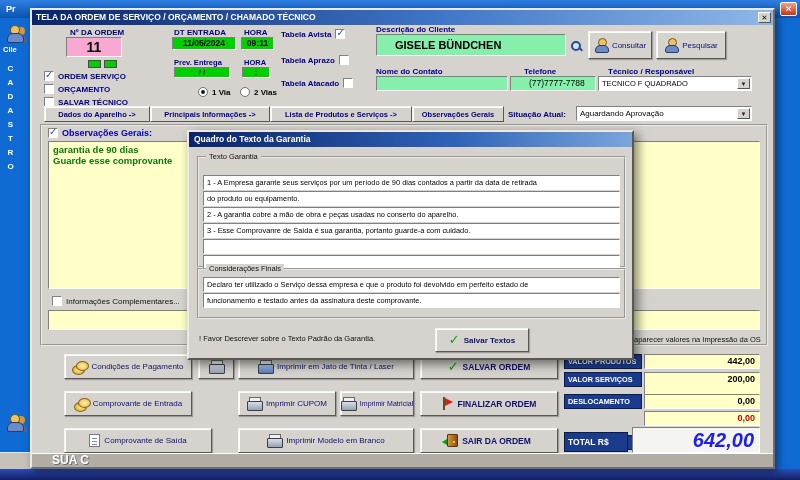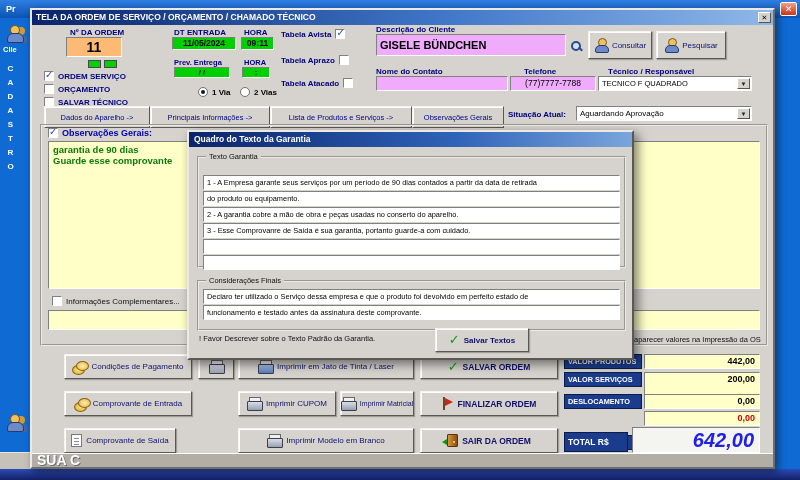--- a/index.html
+++ b/index.html
@@ -12,46 +12,46 @@
 .rail-label{color:#fff;font-size:7.5px;font-weight:bold}
 .vword{width:9px;color:#fff;font-size:8px;font-weight:bold;line-height:14px;word-break:break-all;text-align:center}
 .graystub{left:0;top:452px;width:30px;height:17px;background:#c6c2ba;border-top:1px solid #e8e6e2}
 .taskbar{left:0;top:469px;width:800px;height:11px;background:linear-gradient(#2c4cb4,#141f66)}
 
 #win{position:absolute;left:30px;top:8px;width:745px;height:461px;background:#d6d3ce;border:2px solid;border-color:#ece9e4 #6f6d68 #6f6d68 #ece9e4;box-shadow:3px 3px 8px rgba(0,0,0,.45)}
 .win-title{position:absolute;left:0;top:0;right:0;height:15px;background:linear-gradient(90deg,#0a246a,#3f76c8 55%,#8fb8e8);color:#fff;font-size:8.5px;font-weight:bold;line-height:15px;padding-left:4px;white-space:nowrap}
 .win-close{position:absolute;right:2px;top:2px;width:13px;height:11px;background:#d6d3ce;border:1px solid;border-color:#fff #555 #555 #fff;font-size:7px;line-height:9px;text-align:center;color:#000;cursor:pointer}
 .lbl{position:absolute;font-size:8px;font-weight:bold;color:#000080;white-space:nowrap}
 .lbl.sm{font-size:7.5px}
-.numfield{position:absolute;left:34px;top:27px;width:56px;height:20px;background:#fdba74;border:1px solid;border-color:#808080 #fff #fff #808080;font-size:14px;font-weight:bold;text-align:center;line-height:18px}
+.numfield{position:absolute;left:34px;top:27px;width:56px;height:20px;background:#f9a8d4;border:1px solid;border-color:#808080 #fff #fff #808080;font-size:14px;font-weight:bold;text-align:center;line-height:18px}
 .gmini{position:absolute;width:13px;height:8px;background:#00cf00;border:1px solid #4a4a4a}
 .gfield{position:absolute;background:#00cf00;border:1px solid;border-color:#808080 #fff #fff #808080;font-size:8.5px;font-weight:bold;color:#000;text-align:center;white-space:nowrap}
-.wfield{position:absolute;background:#f0abfc;border:1px solid;border-color:#808080 #fff #fff #808080;font-size:8.5px;color:#000;padding:0 3px;white-space:nowrap;overflow:hidden}
+.wfield{position:absolute;background:#86efac;border:1px solid;border-color:#808080 #fff #fff #808080;font-size:8.5px;color:#000;padding:0 18px;white-space:nowrap;overflow:hidden}
 .row{position:absolute;display:flex;align-items:center;gap:4px;white-space:nowrap}
 .cb{display:inline-block;width:10px;height:10px;background:#fff;border:1px solid;border-color:#808080 #fff #fff #808080;position:relative;flex:0 0 auto}
 .cb.on::after{content:"✓";position:absolute;left:0;top:-3px;font-size:10px;font-weight:bold;color:#2050c0}
 .cblbl{font-size:8px;font-weight:bold;color:#000080}
 .rd{display:inline-block;width:10px;height:10px;border-radius:50%;background:#fff;border:1px solid #707070;position:relative;flex:0 0 auto}
 .rd.on::after{content:"";position:absolute;left:2px;top:2px;width:4px;height:4px;border-radius:50%;background:#101828}
 .rlbl{font-size:8px;color:#000;font-weight:bold}
 .btn{position:absolute;background:#d6d3ce;border:1px solid;border-color:#f6f4f0 #5a5854 #5a5854 #f6f4f0;box-shadow:inset 1px 1px 0 #fff,1px 1px 1px rgba(0,0,0,.25);display:flex;align-items:center;justify-content:center;gap:4px;font-size:8px;color:#10106a;cursor:pointer;white-space:nowrap}
 .btn.major{font-weight:bold;font-size:8.5px}
-.tab{position:absolute;height:22px;background:#d6d3ce;border:1px solid;border-color:#f6f4f0 #5a5854 #5a5854 #f6f4f0;box-shadow:inset 1px 1px 0 #fff;display:flex;align-items:center;justify-content:center;font-size:7.5px;font-weight:normal;color:#000080;cursor:pointer;white-space:nowrap}
+.tab{position:absolute;height:16px;background:#d6d3ce;border:1px solid;border-color:#f6f4f0 #5a5854 #5a5854 #f6f4f0;box-shadow:inset 1px 1px 0 #fff;display:flex;align-items:center;justify-content:center;font-size:7.5px;font-weight:bold;color:#000080;cursor:pointer;white-space:nowrap}
 .dd{position:absolute;background:#fff;border:1px solid;border-color:#808080 #fff #fff #808080;font-size:7.5px;padding:0 16px 0 3px;color:#000;cursor:pointer;white-space:nowrap;overflow:hidden}
 .ddb{position:absolute;right:1px;top:1px;bottom:1px;width:13px;background:#d6d3ce;border:1px solid;border-color:#fff #555 #555 #fff;text-align:center}
 .ddb::after{content:"▼";font-size:6px;color:#222;line-height:11px;display:block}
 .panel{position:absolute;left:8px;top:114px;width:728px;height:222px;border:2px groove #eceae6}
 .yellow{position:absolute;background:#ffffc8;border:1px solid;border-color:#808080 #fff #fff #808080}
 .obstext{font-size:9.5px;font-weight:bold;color:#0b7a0b;padding:2px 4px;line-height:11px}
 .note{position:absolute;font-size:7.5px;color:#101010;white-space:nowrap}
 .tlabel{position:absolute;background:#1b3c8c;border:1px solid #0a1c4a;color:#fff;font-size:7.3px;font-weight:bold;line-height:13px;padding:0 3px;white-space:nowrap}
 .tval{position:absolute;background:#ffffc8;border:1px solid;border-color:#808080 #fff #fff #808080;font-size:9px;font-weight:bold;text-align:right;padding:0 4px;line-height:13px}
 .tval.red{color:#d00000}
 .grand{position:absolute;background:#f4f4f0;border:1px solid;border-color:#808080 #fff #fff #808080;font-size:20px;font-weight:bold;font-style:italic;color:#2020e8;text-align:right;padding:0 5px;line-height:24px}
-.statusbar{position:absolute;left:0;right:0;bottom:0;height:14px;background:#b2aea6;border-top:1px solid #fff;font-size:14px;font-weight:bold;color:#fff;line-height:13px;padding-left:5px;text-shadow:1px 1px 0 #6a6a6a}
+.statusbar{position:absolute;left:0;right:0;bottom:0;height:14px;background:#b2aea6;border-top:1px solid #fff;font-size:12px;font-weight:bold;color:#fff;line-height:13px;padding-left:20px;text-shadow:1px 1px 0 #6a6a6a}
 
 #modal{position:absolute;left:155px;top:120px;width:447px;height:230px;background:#d6d3ce;border:2px solid;border-color:#ece9e4 #5a5854 #5a5854 #ece9e4;box-shadow:4px 4px 10px rgba(0,0,0,.5);z-index:50}
 .modal-title{position:absolute;left:0;top:0;right:0;height:15px;background:linear-gradient(90deg,#0a246a,#2f63b8 60%,#7aa6dc);color:#fff;font-size:8.5px;font-weight:bold;line-height:15px;padding-left:5px}
 .grp{position:absolute;border:2px groove #eceae6}
 .grp-lbl{position:absolute;top:-6px;left:7px;background:#d6d3ce;padding:0 3px;font-size:7.5px;color:#101010;white-space:nowrap}
 .tline{height:15px;background:#fff;border:1px solid;border-color:#808080 #fff #fff #808080;font-size:7.4px;line-height:13px;padding:0 3px;margin:1px 4px 0 4px;overflow:hidden;white-space:nowrap}
 .hint{position:absolute;font-size:7.5px;color:#101010;white-space:nowrap}
 
 .people-ic{width:18px;height:17px;position:relative;display:inline-block}
 .people-ic::before{content:"";position:absolute;left:4px;top:0;width:8px;height:8px;border-radius:50%;background:#eec264;border:1px solid #7a5510;box-shadow:6px 1px 0 -1px #cf9c3c}
@@ -236,21 +236,21 @@
     </div>
     <div class="btn" style="left:308px;top:381px;width:74px;height:25px;font-size:7px">
       <span class="printer-ic"></span>
       <span>Imprimir Matricial</span>
     </div>
     <div class="btn major" style="left:388px;top:381px;width:138px;height:25px">
       <span class="flag-ic"></span>
       <span>FINALIZAR ORDEM</span>
     </div>
 
-    <div class="btn" style="left:32px;top:418px;width:112px;height:25px">
+    <div class="btn" style="left:32px;top:418px;width:148px;height:25px">
       <span class="receipt-ic"></span>
       <span>Comprovante de Saída</span>
     </div>
     <div class="btn" style="left:206px;top:418px;width:176px;height:25px">
       <span class="printer-ic"></span>
       <span>Imprimir Modelo em Branco</span>
     </div>
     <div class="btn major" style="left:388px;top:418px;width:138px;height:25px">
       <span class="door-ic"></span>
       <span>SAIR DA ORDEM</span>
@@ -275,21 +275,21 @@
         <span class="grp-lbl">Texto Garantia</span>
         <div style="padding-top:16px">
           <div class="tline">1 - A Empresa garante seus serviços por um período de 90 dias contados a partir da data de retirada</div>
           <div class="tline">do produto ou equipamento.</div>
           <div class="tline">2 - A garantia cobre a mão de obra e peças usadas no conserto do aparelho.</div>
           <div class="tline">3 - Esse Comprovanre de Saída é sua garantia, portanto guarde-a com cuidado.</div>
           <div class="tline"></div>
           <div class="tline"></div>
         </div>
       </div>
-      <div class="grp" style="left:8px;top:148px;width:429px;height:51px">
+      <div class="grp" style="left:8px;top:136px;width:429px;height:51px">
         <span class="grp-lbl">Considerações Finais</span>
         <div style="padding-top:6px">
           <div class="tline">Declaro ter utilizado o Serviço dessa empresa e que o produto foi devolvido em perfeito estado de</div>
           <div class="tline">funcionamento e testado antes da assinatura deste comprovante.</div>
         </div>
       </div>
       <div class="hint" style="left:10px;top:202px">! Favor Descrever sobre o Texto Padrão da Garantia.</div>
       <div class="btn" style="left:246px;top:196px;width:94px;height:24px;font-weight:bold">
         <span class="check-ic"></span>
         <span>Salvar Textos</span>

